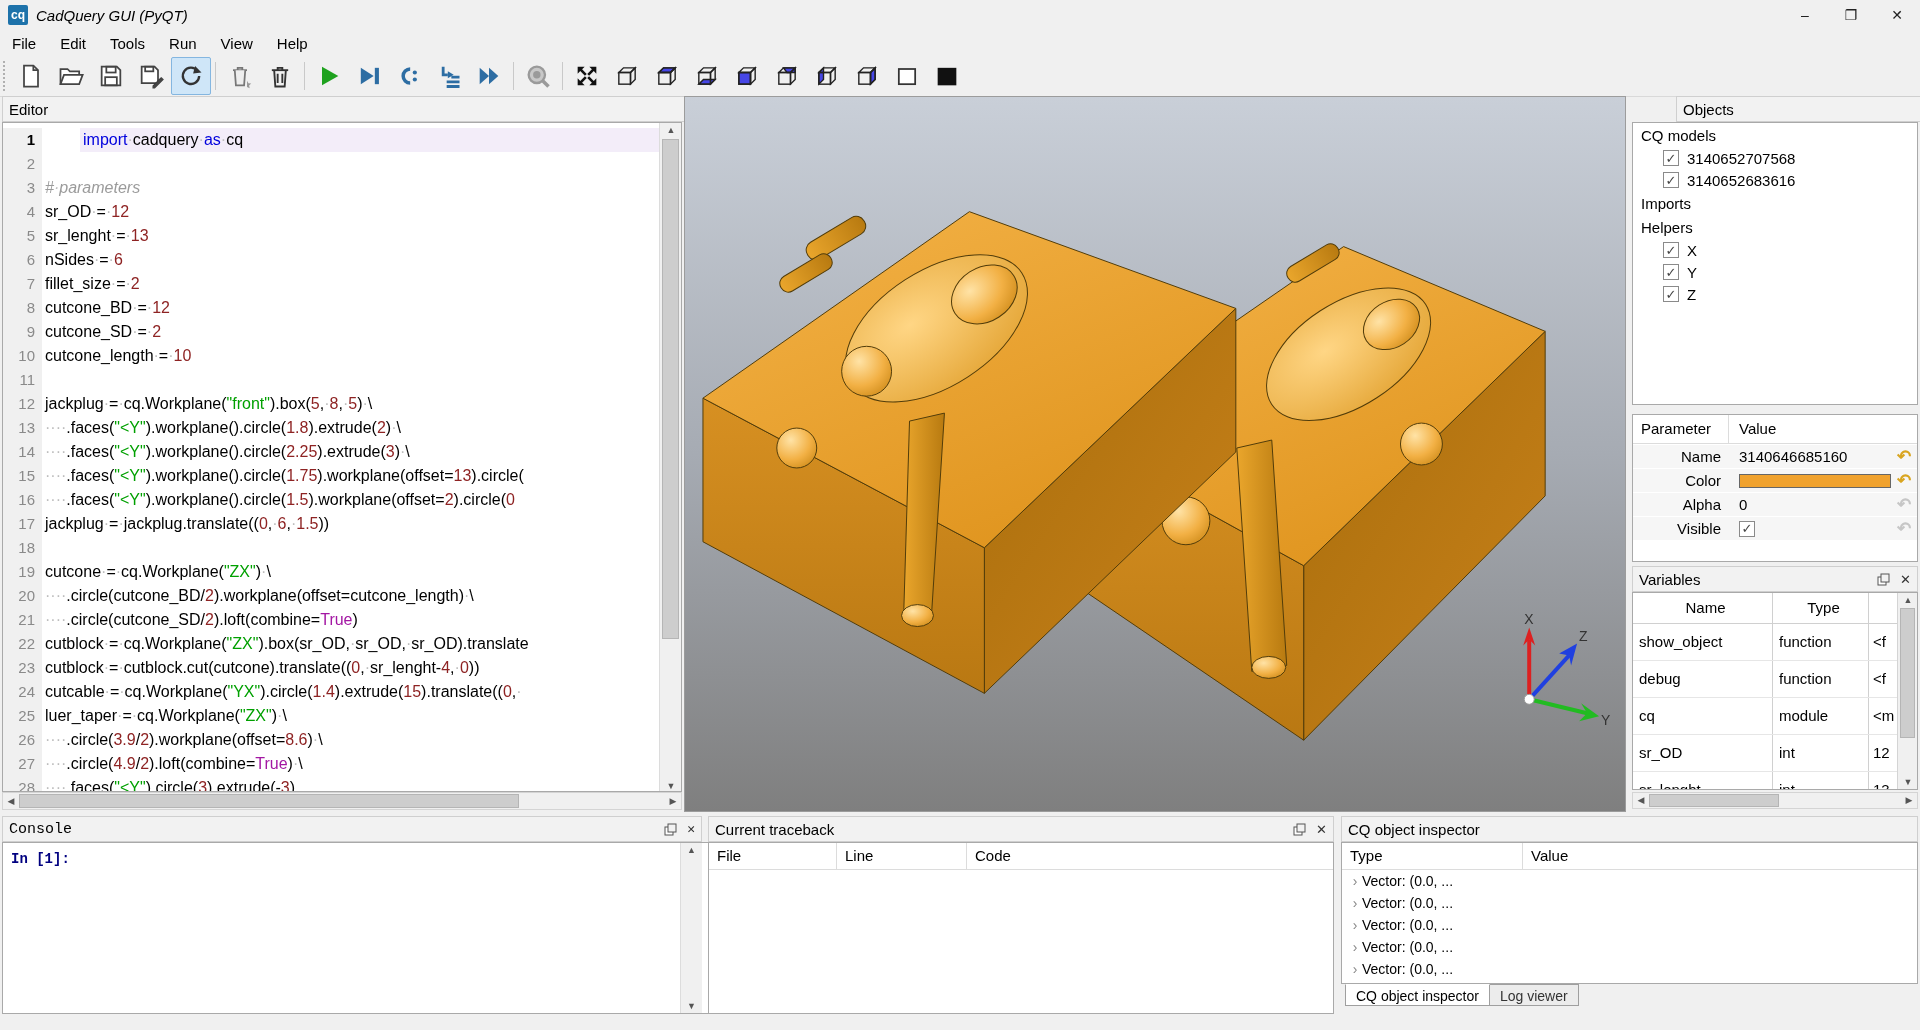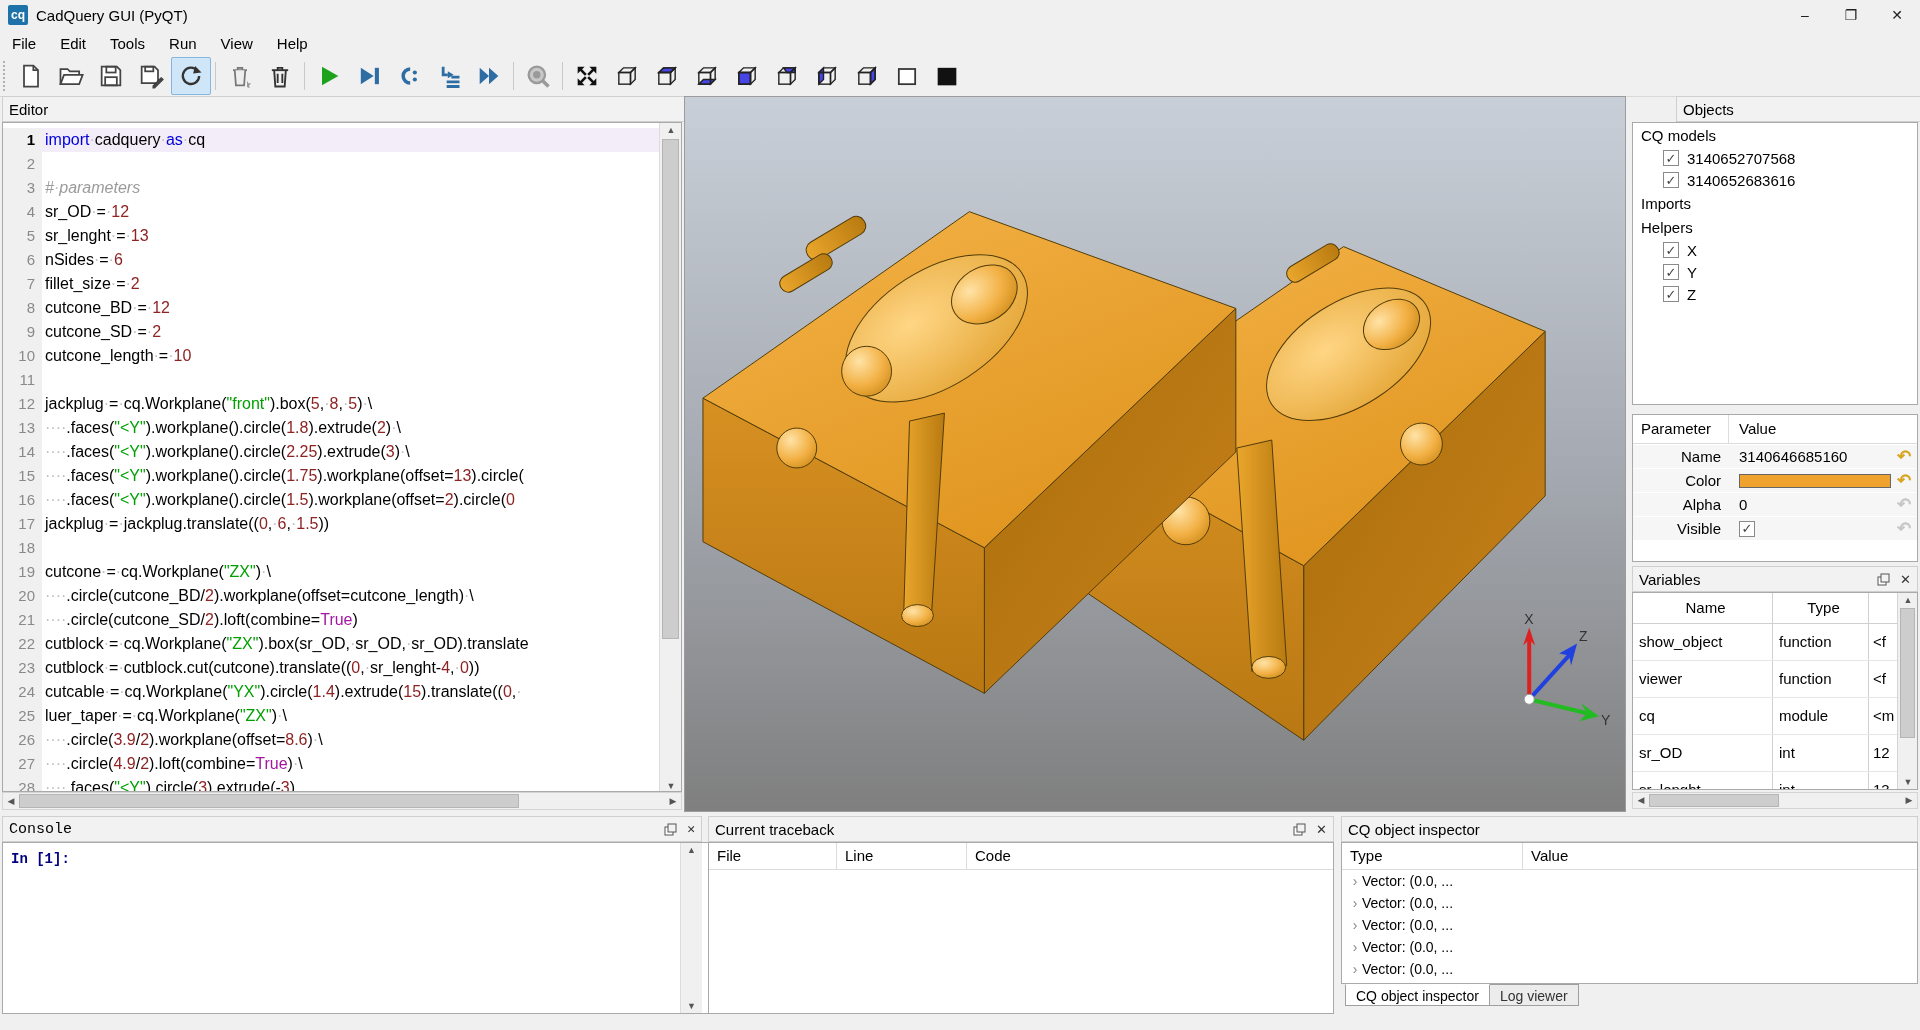--- a/index.html
+++ b/index.html
@@ -1,21 +1,21 @@
 <!DOCTYPE html>
 <html><head>
 <meta charset="utf-8">
 <style>
   html,body{margin:0;padding:0;background:#d6d6d6;font-family:"Liberation Sans",sans-serif;}
   #app{position:relative;width:1920px;height:1030px;background:#f0f0f0;overflow:hidden;font-size:15px;color:#000;}
 
   
   #titlebar{position:absolute;left:0;top:0;width:1920px;height:30px;background:#f0f0f0;display:flex;align-items:center;}
   #app-logo{width:20px;height:20px;margin-left:8px;background:#1d72aa;color:#fff;font-weight:bold;font-size:12px;display:flex;align-items:center;justify-content:center;border-radius:2px;}
-  #app-title{margin-left:8px;font-size:15px;}
+  #app-title{margin-left:8px;font-size:15px;font-style:italic;}
   #win-controls{margin-left:auto;display:flex;height:30px;}
   .win-btn{width:46px;height:30px;display:flex;align-items:center;justify-content:center;font-size:14px;color:#222;}
   
   #menubar{position:absolute;left:0;top:30px;width:1920px;height:26px;background:#f0f0f0;display:flex;align-items:center;}
   .menu-item{padding:3px 12px;font-size:15px;}
 
   
   #toolbar{position:absolute;left:0;top:56px;width:1920px;height:40px;background:#f0f0f0;border-bottom:1px solid #d9d9d9;display:flex;align-items:center;}
   #tb-grip{width:6px;height:30px;margin-left:3px;border-left:2px dotted #b0b0b0;}
   .tb-group{display:flex;align-items:center;}
@@ -32,21 +32,21 @@
   .panel-box{position:absolute;background:#fff;border:1px solid #a9a9a9;box-sizing:border-box;overflow:hidden;}
 
   
   #editor-title{left:2px;top:96px;width:784px;}
   #editor-box{left:2px;top:122px;width:680px;height:670px;}
   #code{position:absolute;left:0;top:0;width:656px;height:670px;padding-top:5px;box-sizing:border-box;overflow:hidden;background:#fff;}
   .code-line{display:flex;height:24px;line-height:24px;font-size:16px;}
   .lnum{flex:none;width:32px;text-align:right;padding-right:7px;background:#f0f0f0;color:#8a8a8a;font-size:15px;}
   .code-line.cur .lnum{color:#000;font-weight:bold;}
   .ltext{flex:1;white-space:pre;overflow:hidden;padding-left:3px;}
-  .code-line.cur .ltext{background:#f3edf9;}
+  .code-line.cur .ltext{background:#f3edf9;margin-left:38px;}
   .k{color:#0000dd;} .n{color:#8e2323;} .s{color:#00a000;} .c{color:#9b9b9b;font-style:italic;} .b{color:#a317a3;} .ws{color:#bdbdbd;}
   
   .sb{position:absolute;background:#f0f0f0;border:1px solid #d4d4d4;box-sizing:border-box;}
   .sb-thumb{position:absolute;background:#cdcdcd;border:1px solid #b5b5b5;box-sizing:border-box;}
   .sb-arr{position:absolute;color:#555;font-size:9px;width:100%;text-align:center;line-height:14px;}
   #editor-vsb{left:656px;top:0;width:22px;height:670px;border:none;border-left:1px solid #dcdcdc;background:#f0f0f0;position:absolute;}
   #editor-hsb{left:2px;top:792px;width:680px;height:18px;}
 
   
   #viewport{position:absolute;left:684px;top:96px;width:942px;height:716px;border:1px solid #9c9c9c;box-sizing:border-box;}
@@ -611,21 +611,21 @@
           <div class="vc1">Name</div>
           <div class="vc2">Type</div>
           <div class="vc3"></div>
         </div>
         <div class="vg-row">
           <div class="vc1">show_object</div>
           <div class="vc2">function</div>
           <div class="vc3">&lt;f</div>
         </div>
         <div class="vg-row">
-          <div class="vc1">viewer</div>
+          <div class="vc1">debug</div>
           <div class="vc2">function</div>
           <div class="vc3">&lt;f</div>
         </div>
         <div class="vg-row">
           <div class="vc1">cq</div>
           <div class="vc2">module</div>
           <div class="vc3">&lt;m</div>
         </div>
         <div class="vg-row">
           <div class="vc1">sr_OD</div>

